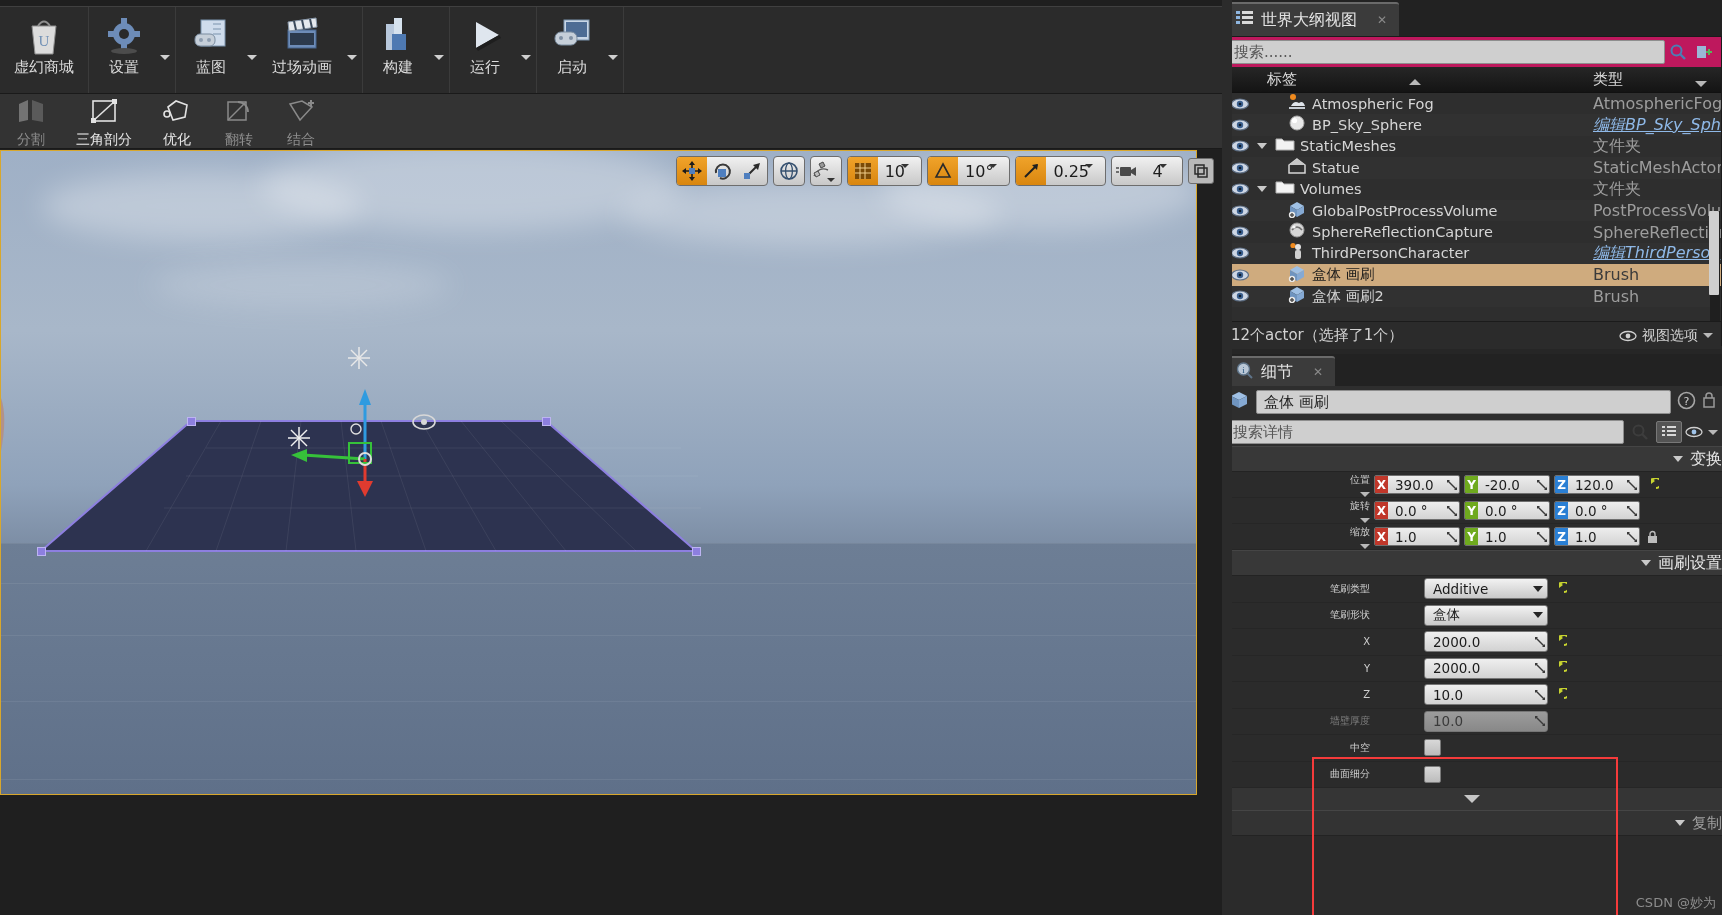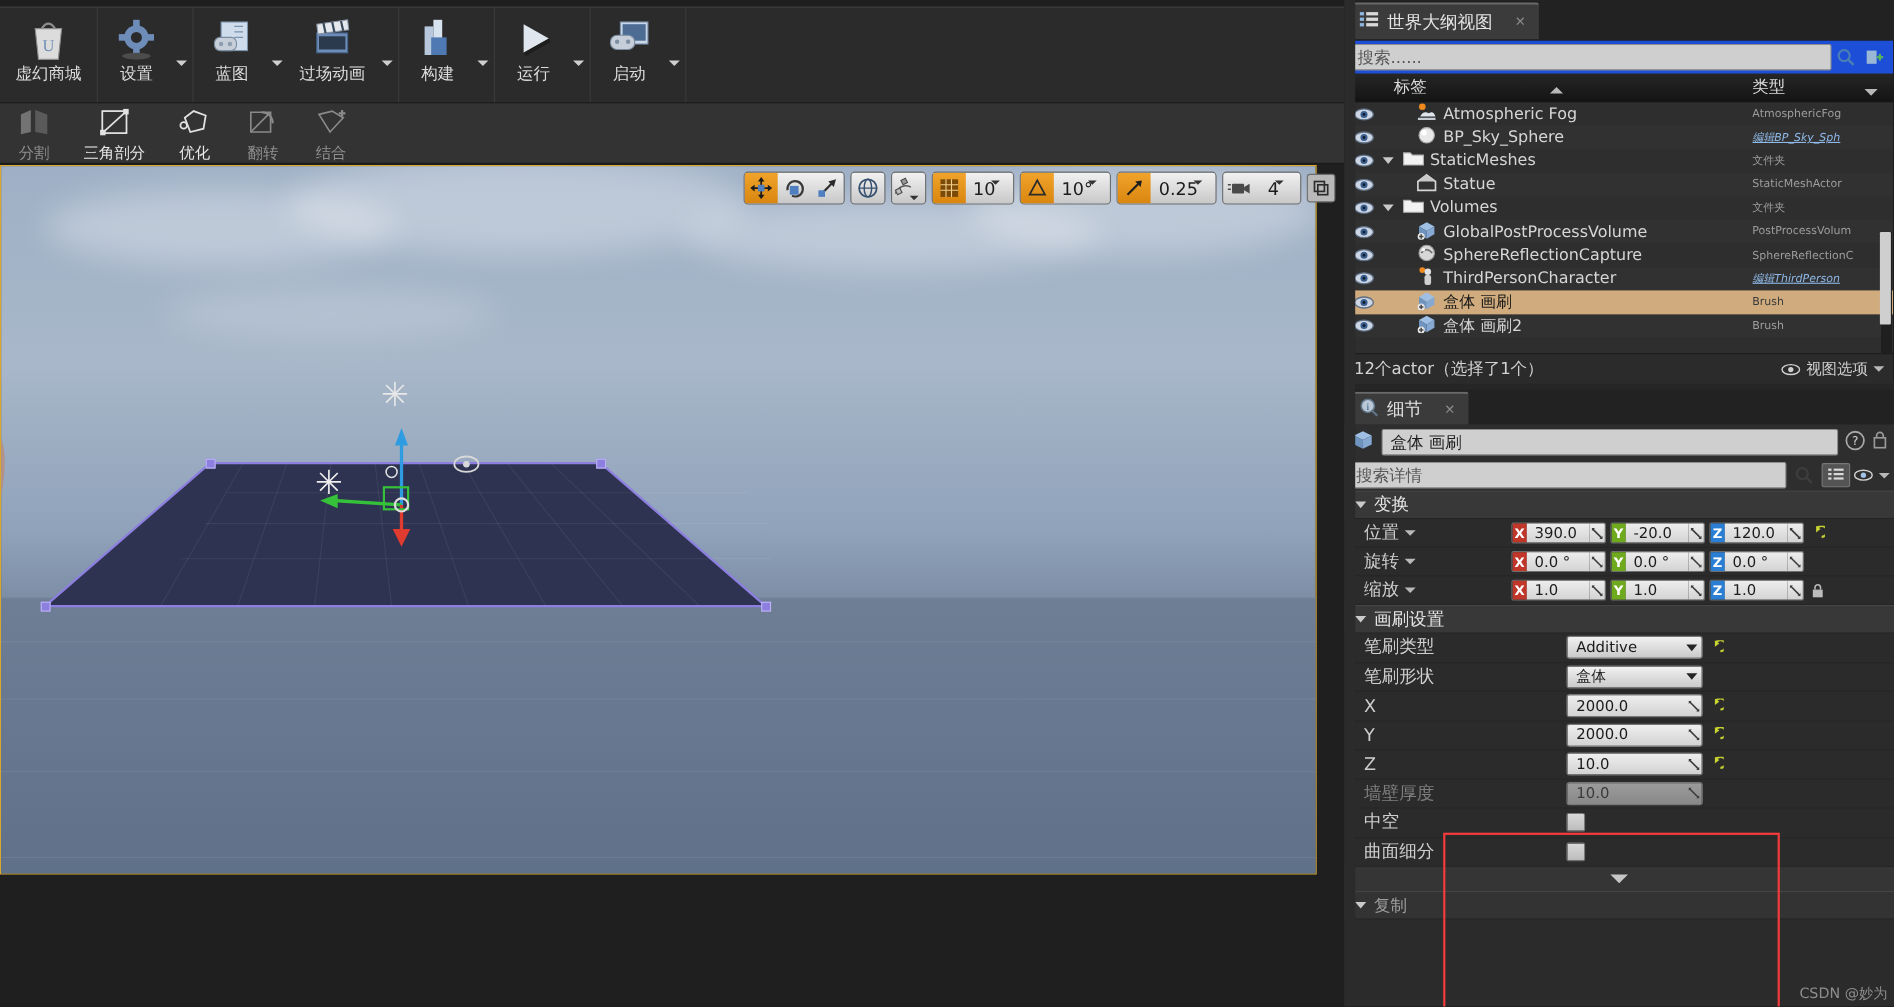--- a/index.html
+++ b/index.html
@@ -79,21 +79,21 @@
   #rightcol { position: absolute; left: 1222px; top: 0; width: 500px; height: 915px; background: #262626; }
 
   .panel-tabrow { display: flex; align-items: flex-end; height: 36px; background: #222; }
   .panel-tab {
     display: flex; align-items: center; gap: 8px; height: 34px; padding: 0 12px;
     background: #3b3b3b; border-top: 2px solid #6a6a6a; border-radius: 3px 3px 0 0; cursor: pointer;
   }
   .panel-tab-title { font-size: 16px; color: #e3e3e3; white-space: nowrap; }
   .tab-x { font-size: 12px; color: #8a8a8a; margin-left: 12px; cursor: pointer; }
 
-  .search-row { display: flex; align-items: center; padding: 3px 4px; background: #1d4ed8; }
+  .search-row { display: flex; align-items: center; padding: 3px 4px; background: #be185d; }
   .search-input {
     flex: 1; height: 24px; background: #cfcfcf; border: 1px solid #8e8e8e; border-radius: 2px;
     font-size: 15px; color: #585858; padding: 0 6px; display: flex; align-items: center;
   }
   .search-mag { width: 26px; height: 24px; display:flex; align-items:center; justify-content:center; cursor:pointer;}
 
   
   #outliner { position: absolute; left: 0; top: 36px; width: 500px; height: 310px; background: #2e2e2e;
               border: 1px solid #1b1b1b; }
   .ol-head { display: flex; height: 26px; background: linear-gradient(180deg,#262626,#141414);
@@ -106,41 +106,41 @@
              border-top:6px solid #b8b8b8; }
   .ol-rows { height: 228px; overflow: hidden; position: relative; }
   .ol-row { display: flex; align-items: center; height: 21.4px; cursor: pointer; }
   .ol-row.alt { background: #313131; }
   .ol-row.sel { background: #cfab7e; }
   .ol-row.sel .ol-name { color: #1a1a1a; }
   .ol-row.sel .ol-type { color: #3b3b3b; }
   .ol-eye { width: 34px; display: flex; align-items: center; justify-content: center; cursor: pointer; }
   .ol-namecell { flex: 1; display: flex; align-items: center; gap: 5px; overflow: hidden; }
   .ol-name { font-size: 14.5px; color: #d6d6d6; white-space: nowrap; }
-  .ol-type { width: 128px; font-size: 10px; color: #9d9d9d; white-space: nowrap; overflow: hidden; padding-right:2px;}
+  .ol-type { width: 128px; font-size: 16px; color: #9d9d9d; white-space: nowrap; overflow: hidden; padding-right:2px;}
   .ol-type.link { color: #8fb9e8; text-decoration: underline; cursor: pointer; font-style: italic; }
   .ol-foot { display: flex; align-items: center; justify-content: space-between;
              height: 28px; padding: 0 8px; background: #2b2b2b; border-top: 1px solid #1b1b1b; }
   .ol-foot-lbl { font-size: 15px; color: #d2d2d2; }
   .viewopt { display:flex; align-items:center; gap:5px; font-size:14px; color:#cfcfcf; cursor:pointer;}
 
   
   #details { position: absolute; left: 0; top: 354px; width: 500px; height: 561px; background: #2b2b2b; }
   .det-namerow { display:flex; align-items:center; gap:6px; padding: 4px 6px; background:#2e2e2e; }
   .det-nameinput { flex:1; height:24px; background:#cfcfcf; border:1px solid #8e8e8e; border-radius:2px;
                    font-size:15px; color:#1f1f1f; display:flex; align-items:center; padding:0 7px;}
   .det-toolrow { display:flex; align-items:center; gap:3px; padding: 2px 4px; background:#2e2e2e; }
 
   .cat-header { display:flex; align-items:center; height:26px; background:#383838;
-                border-top:1px solid #454545; border-bottom:1px solid #232323; padding-left:10px; cursor:pointer;}
+                border-top:1px solid #454545; border-bottom:1px solid #232323; padding-left:10px; cursor:pointer;justify-content:flex-end;}
   .cat-tri { width:0;height:0;border-left:5px solid transparent;border-right:5px solid transparent;
              border-top:6px solid #cacaca; margin-right:7px; }
   .cat-title { font-size:16px; color:#e6e6e6; }
   .prow { display:flex; align-items:center; height:26px; border-bottom:1px solid #262626; }
-  .plabel { width: 148px; padding-left: 18px; font-size: 16px; color: #cfcfcf; display:flex; align-items:center; gap:5px;}
+  .plabel { width: 148px; padding-left: 18px; font-size: 10px; color: #cfcfcf; display:flex; align-items:flex-end; gap:5px;flex-direction:column;}
   .plabel.dim { color: #7e7e7e; }
   .pvals { flex:1; display:flex; align-items:center; gap:4px; padding-left:4px; }
   .lbl-caret { width:0;height:0;border-left:5px solid transparent;border-right:5px solid transparent;
                border-top:5px solid #b9b9b9; }
   .vec { display:flex; align-items:center; height:19px; border-radius:2px; overflow:hidden;
          border:1px solid #6f6f6f; width: 86px; }
   .vec-tag { width:13px; height:19px; display:flex;align-items:center;justify-content:center;
              font-size:12px; font-weight:bold; color:#fff; }
   .tag-x { background:#c0372a; } .tag-y { background:#6faa1e; } .tag-z { background:#2a7fd4; }
   .vec-val { flex:1; background: linear-gradient(180deg,#efefef,#d2d2d2); font-size:13.5px; color:#1c1c1c;

